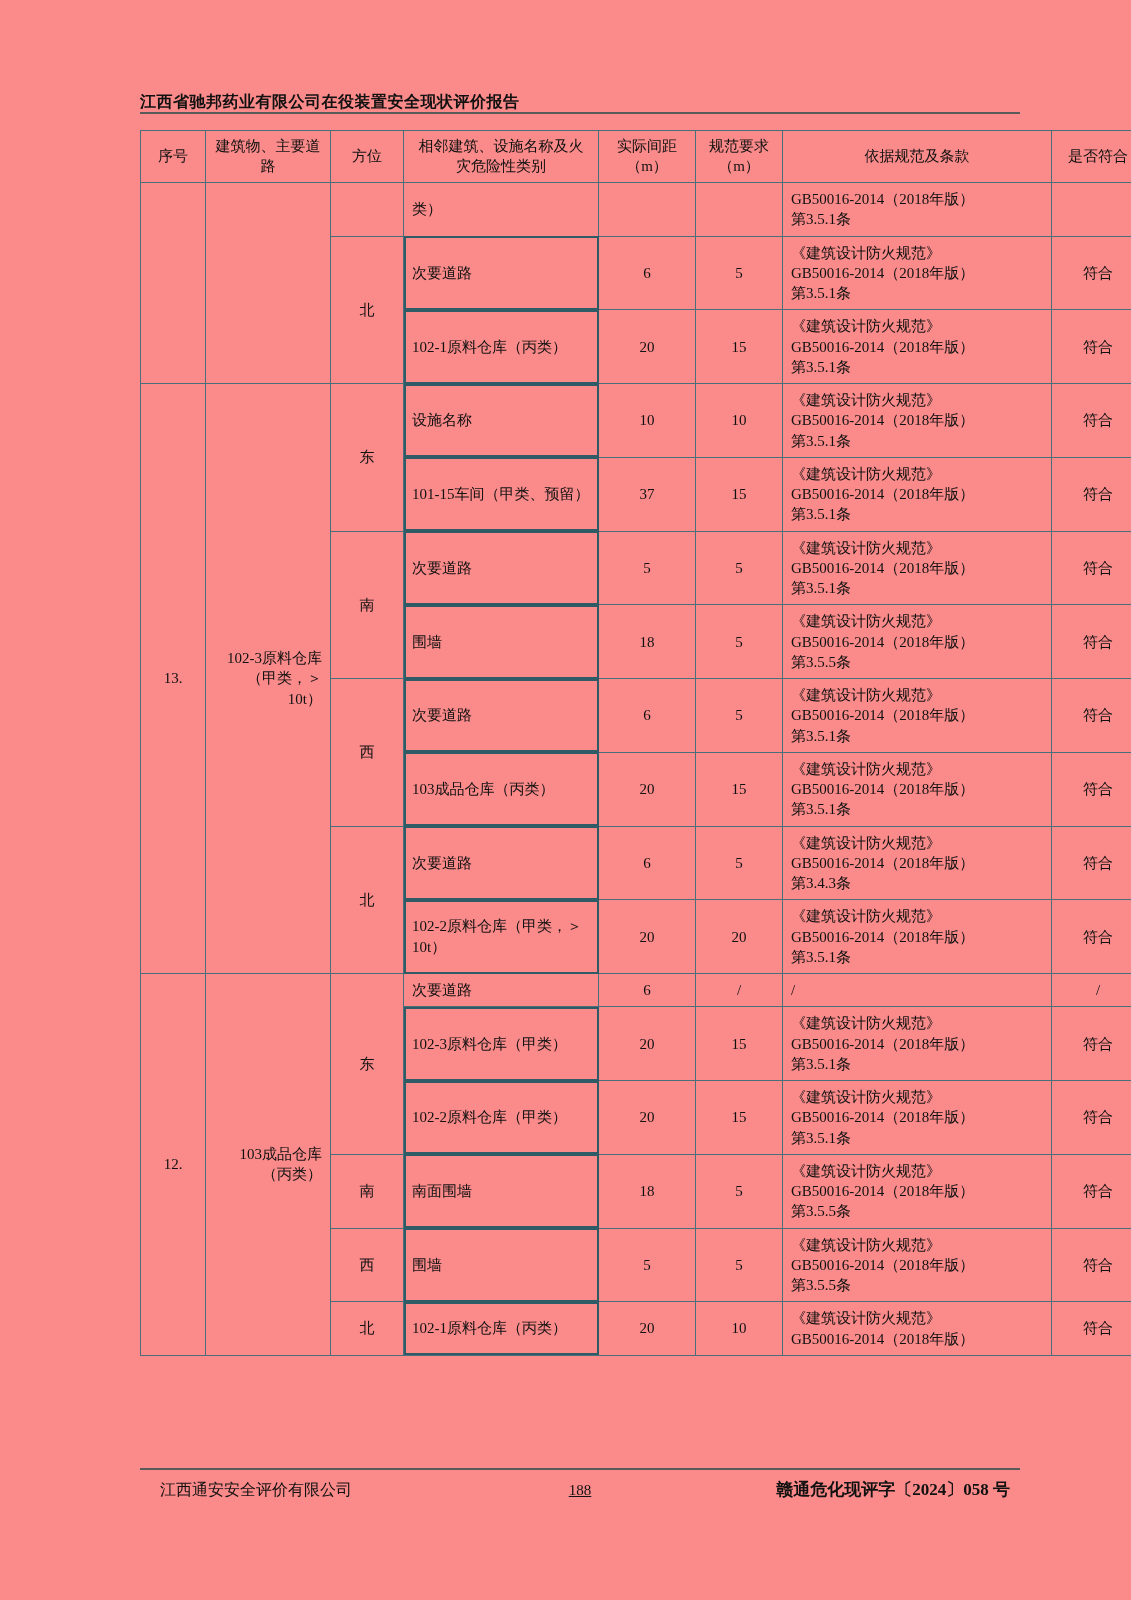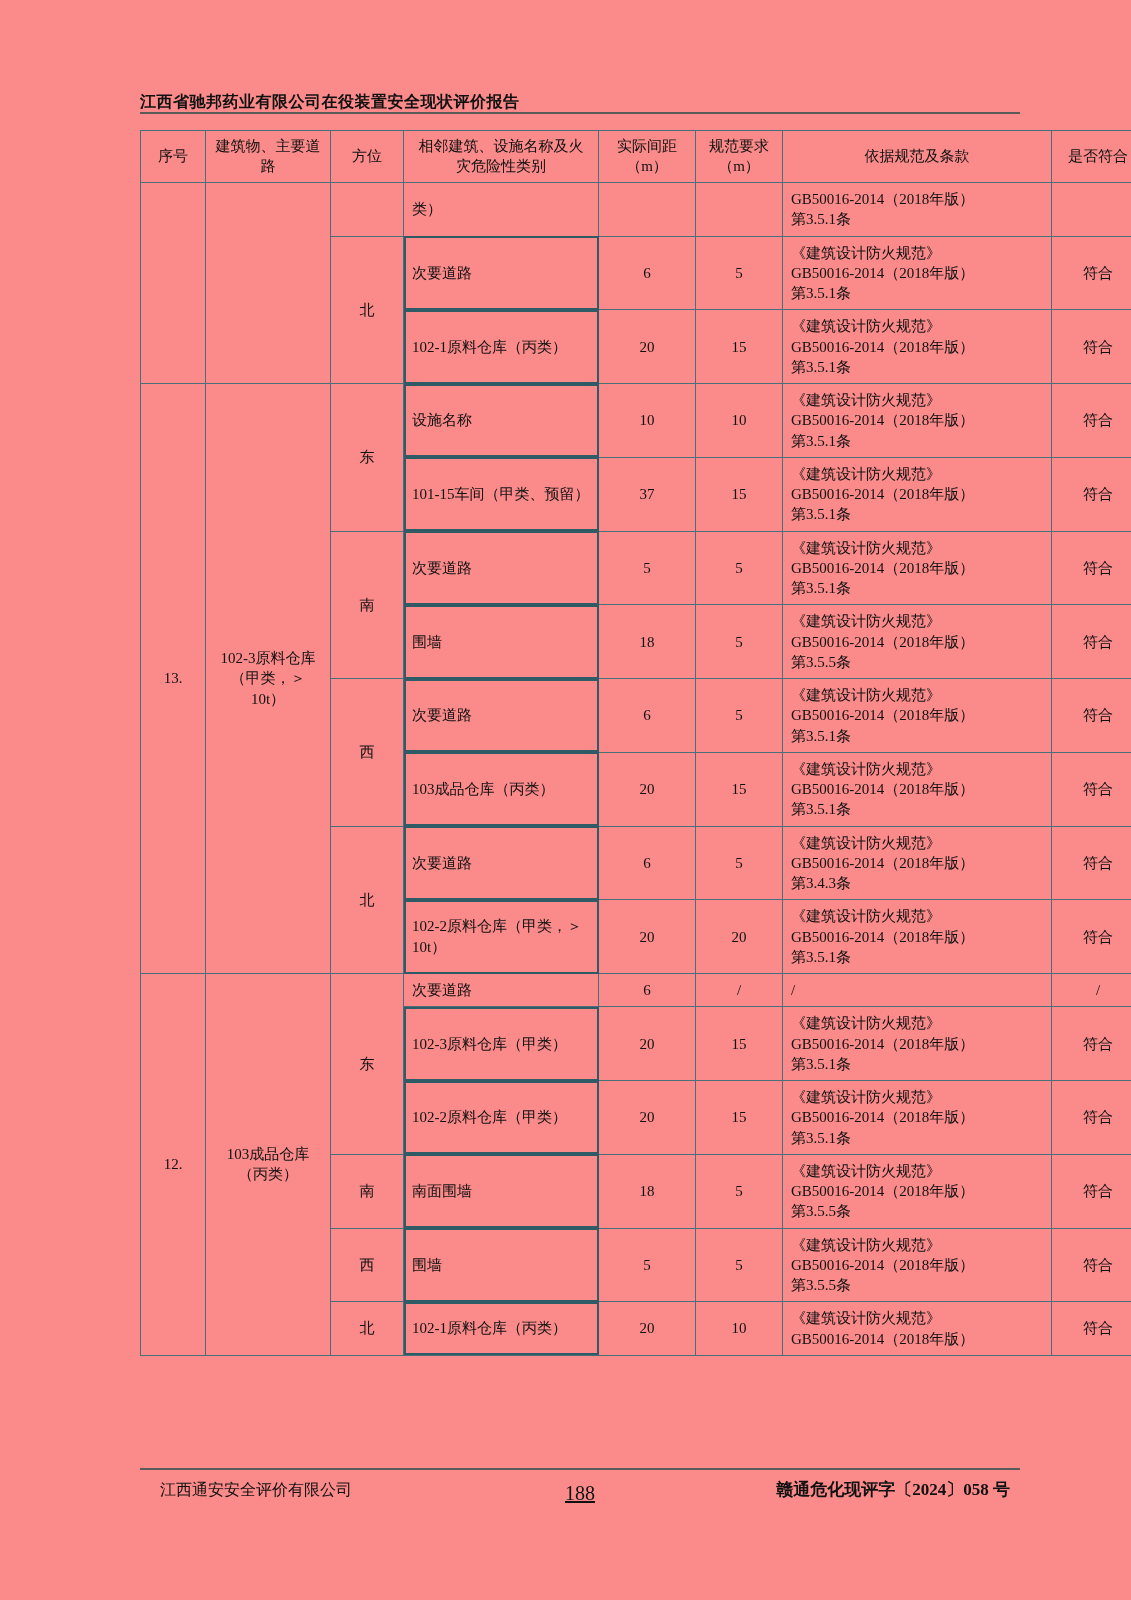--- a/index.html
+++ b/index.html
@@ -55,21 +55,21 @@
     vertical-align: middle;
     line-height: 1.35;
     background: transparent;
     font-weight: normal;
   }
   table.main th {
     text-align: center;
     line-height: 1.3;
   }
   .c-idx { width: 48px; text-align: center; }
-  .c-name { width: 108px; text-align: center; }
+  .c-name { width: 108px; text-align: right; }
   .c-dir { width: 56px; text-align: center; }
   .c-adj { width: 178px; text-align: left; }
   .c-act { width: 80px; text-align: center; }
   .c-req { width: 70px; text-align: center; }
   .c-std { width: 252px; text-align: left; }
   .c-ok  { width: 76px; text-align: center; }
   .std-line { display: block; }
   .std-line.center { text-align: left; }
   .thick {
     outline: 2px solid #2f5b66;
@@ -95,21 +95,21 @@
     left: 20px;
     top: 4px;
     font-size: 16px;
   }
   .footer-center {
     position: absolute;
     left: 0;
     right: 0;
     top: 6px;
     text-align: center;
-    font-size: 20px;
+    font-size: 15px;
     text-decoration: underline;
   }
   .footer-right {
     position: absolute;
     right: 10px;
     top: 2px;
     font-size: 17px;
     font-weight: bold;
     margin-left: 44px;
   }

